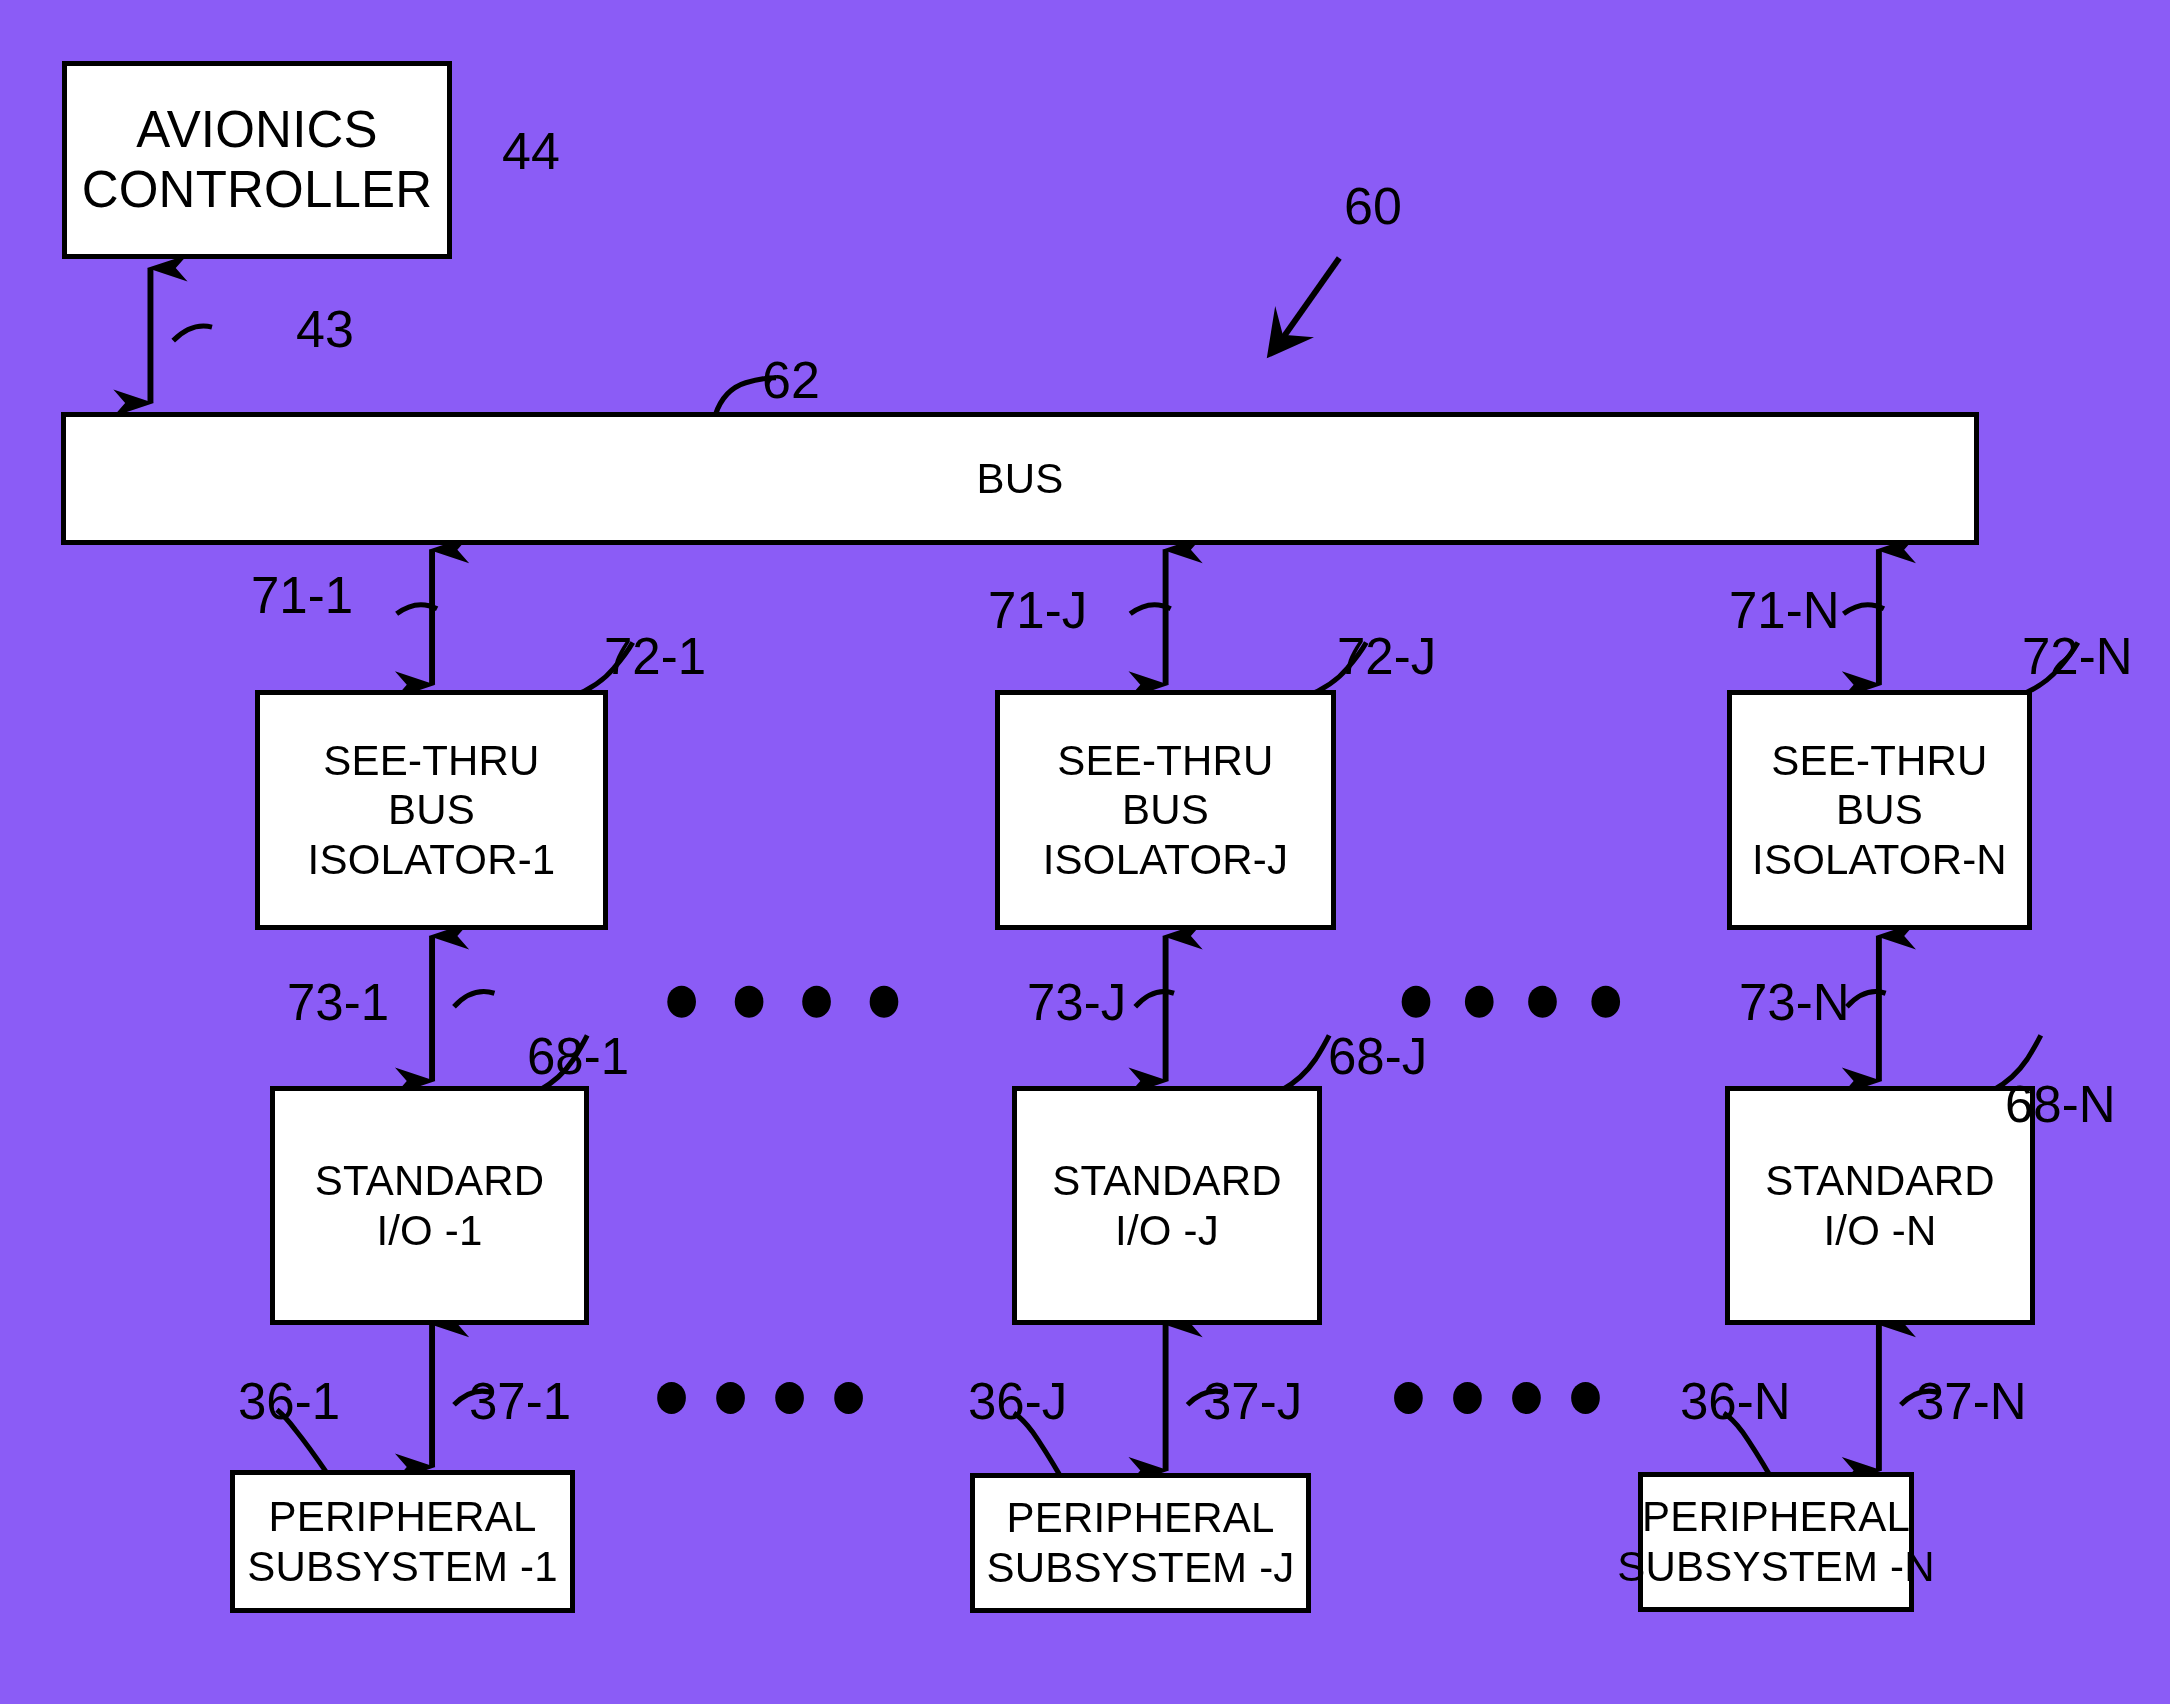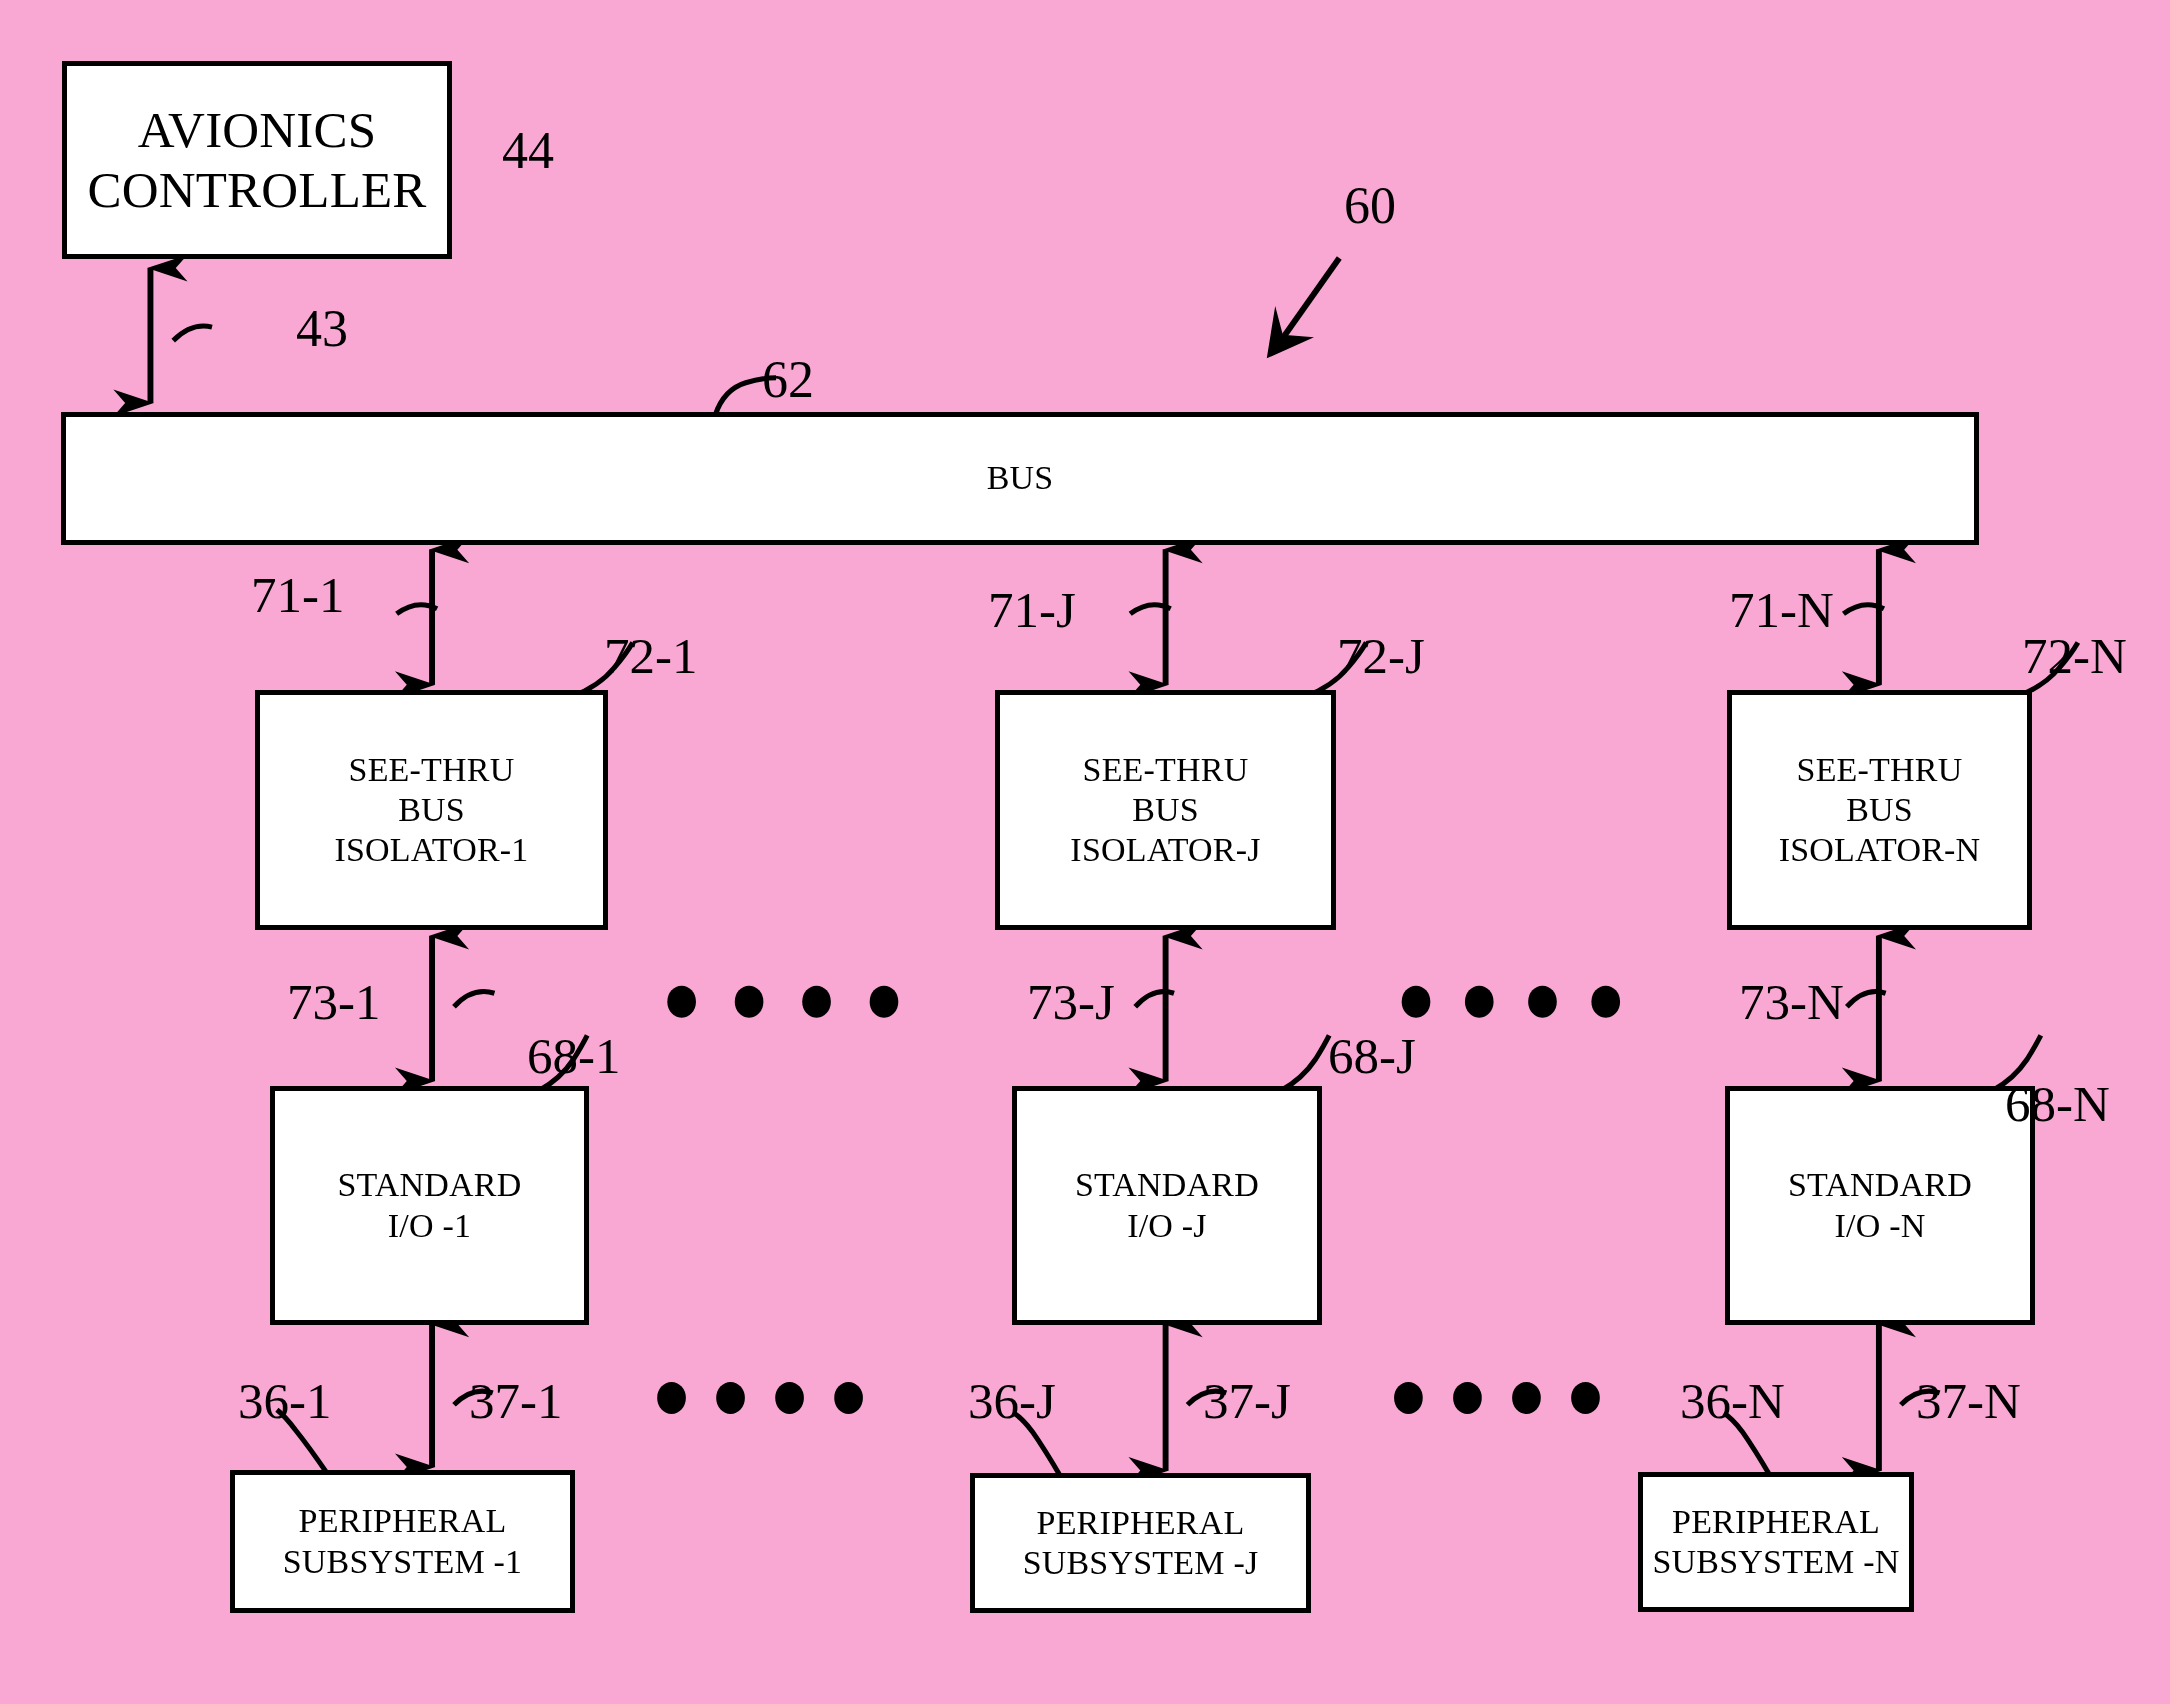--- a/index.html
+++ b/index.html
@@ -5,22 +5,22 @@
 <style>
   html, body {
     margin: 0;
     padding: 0;
     background: #ffffff;
   }
   #canvas {
     position: relative;
     width: 2171px;
     height: 1704px;
-    background: #f9a8d4;
-    font-family: Liberation Serif, serif;
+    background: #8b5cf6;
+    font-family: Liberation Sans, sans-serif;
     overflow: hidden;
   }
   #canvas svg.layer {
     position: absolute;
     left: 0;
     top: 0;
     width: 2171px;
     height: 1704px;
     pointer-events: none;
   }
@@ -41,21 +41,21 @@
   .box .line {
     display: block;
     white-space: nowrap;
   }
   .ref {
     position: absolute;
     color: #000;
     white-space: nowrap;
     line-height: 1;
   }
-  .f58 { font-size: 34px; }
+  .f58 { font-size: 42px; }
   .f60 { font-size: 51px; }
   .f62 { font-size: 52px; }
 </style>
 </head>
 <body>
 
 <div id="canvas">
 
   <svg class="layer" viewBox="0 0 2574 2021">
     <defs>

